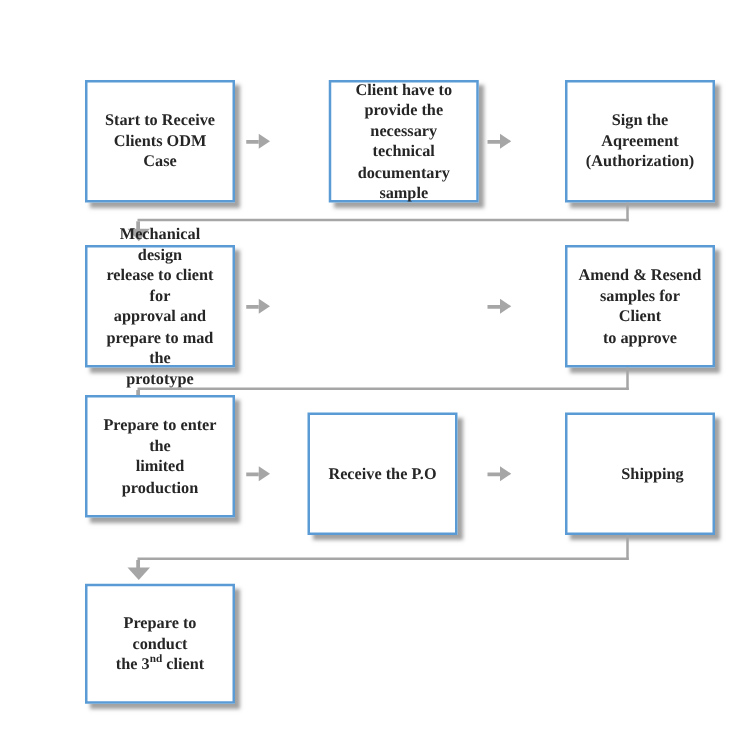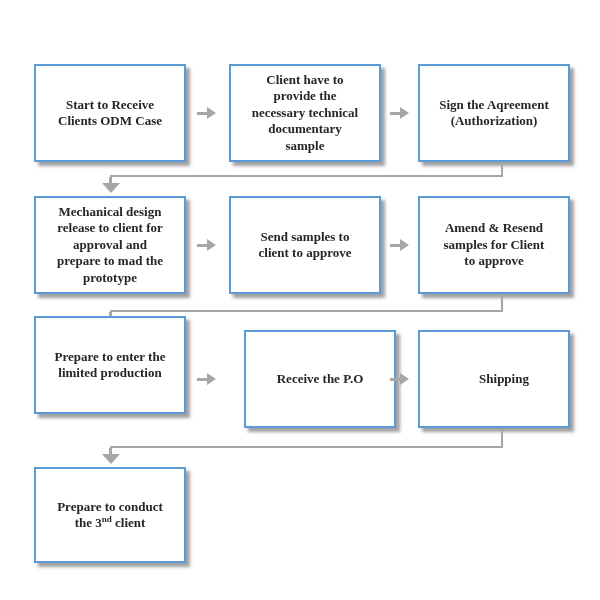--- a/index.html
+++ b/index.html
@@ -10,29 +10,30 @@
   }
   #canvas {
     position: relative;
     width: 600px; height: 600px;
     background: var(--background, #fff);
     overflow: hidden;
   }
   .box {
     position: absolute;
     box-sizing: border-box;
-    width: 152px; height: 98px;
+    width: 120px; height: 98px;
     background: var(--box-fill, #fff);
     border: 2px solid var(--box-border, #5b9bd5);
     box-shadow: 4px 4px 3px var(--shadow, rgba(70,70,70,0.5));
     display: flex;
     align-items: center;
     justify-content: center;
     text-align: center;
     padding: 4px 8px;
+    margin-left: 34px;
   }
   .box-label {
     white-space: pre-line;
     font-weight: bold;
     font-size: 13px;
     line-height: 16.5px;
     color: var(--text, #262626);
   }
   .box-label sup { font-size: 9px; line-height: 0; }
   .hline, .vline, .r-stem, .a-stem {
@@ -95,24 +96,20 @@
     <div class="down-arrow" style="left:102px; top:183px;"></div>
   </div>
 
   <div class="box" style="left:34px; top:196px;">
     <span class="box-label">Mechanical design
 release to client for
 approval and
 prepare to mad the
 prototype</span>
   </div>
-  <div class="box" style="left:229px; top:196px;">
-    <span class="box-label">Send samples to
-client to approve</span>
-  </div>
   <div class="box" style="left:418px; top:196px;">
     <span class="box-label">Amend &amp; Resend
 samples for Client
 to approve</span>
   </div>
 
   <div>
     <div class="r-stem" style="left:197px; top:244px;"></div>
     <div class="r-head" style="left:207px; top:239px;"></div>
   </div>
@@ -125,21 +122,21 @@
     <div class="vline" style="left:501px; top:294px; height:18px;"></div>
     <div class="hline" style="left:110px; top:310px; width:393px;"></div>
     <div class="a-stem" style="left:109px; top:312px; height:7px;"></div>
     <div class="down-arrow" style="left:102px; top:318px;"></div>
   </div>
 
   <div class="box" style="left:34px; top:316px;">
     <span class="box-label">Prepare to enter the
 limited production</span>
   </div>
-  <div class="box" style="left:244px; top:330px;">
+  <div class="box" style="left:212px; top:330px;">
     <span class="box-label">Receive the P.O</span>
   </div>
   <div class="box" style="left:418px; top:330px;padding-left:28px;">
     <span class="box-label">Shipping</span>
   </div>
 
   <div>
     <div class="r-stem" style="left:197px; top:378px;"></div>
     <div class="r-head" style="left:207px; top:373px;"></div>
   </div>

